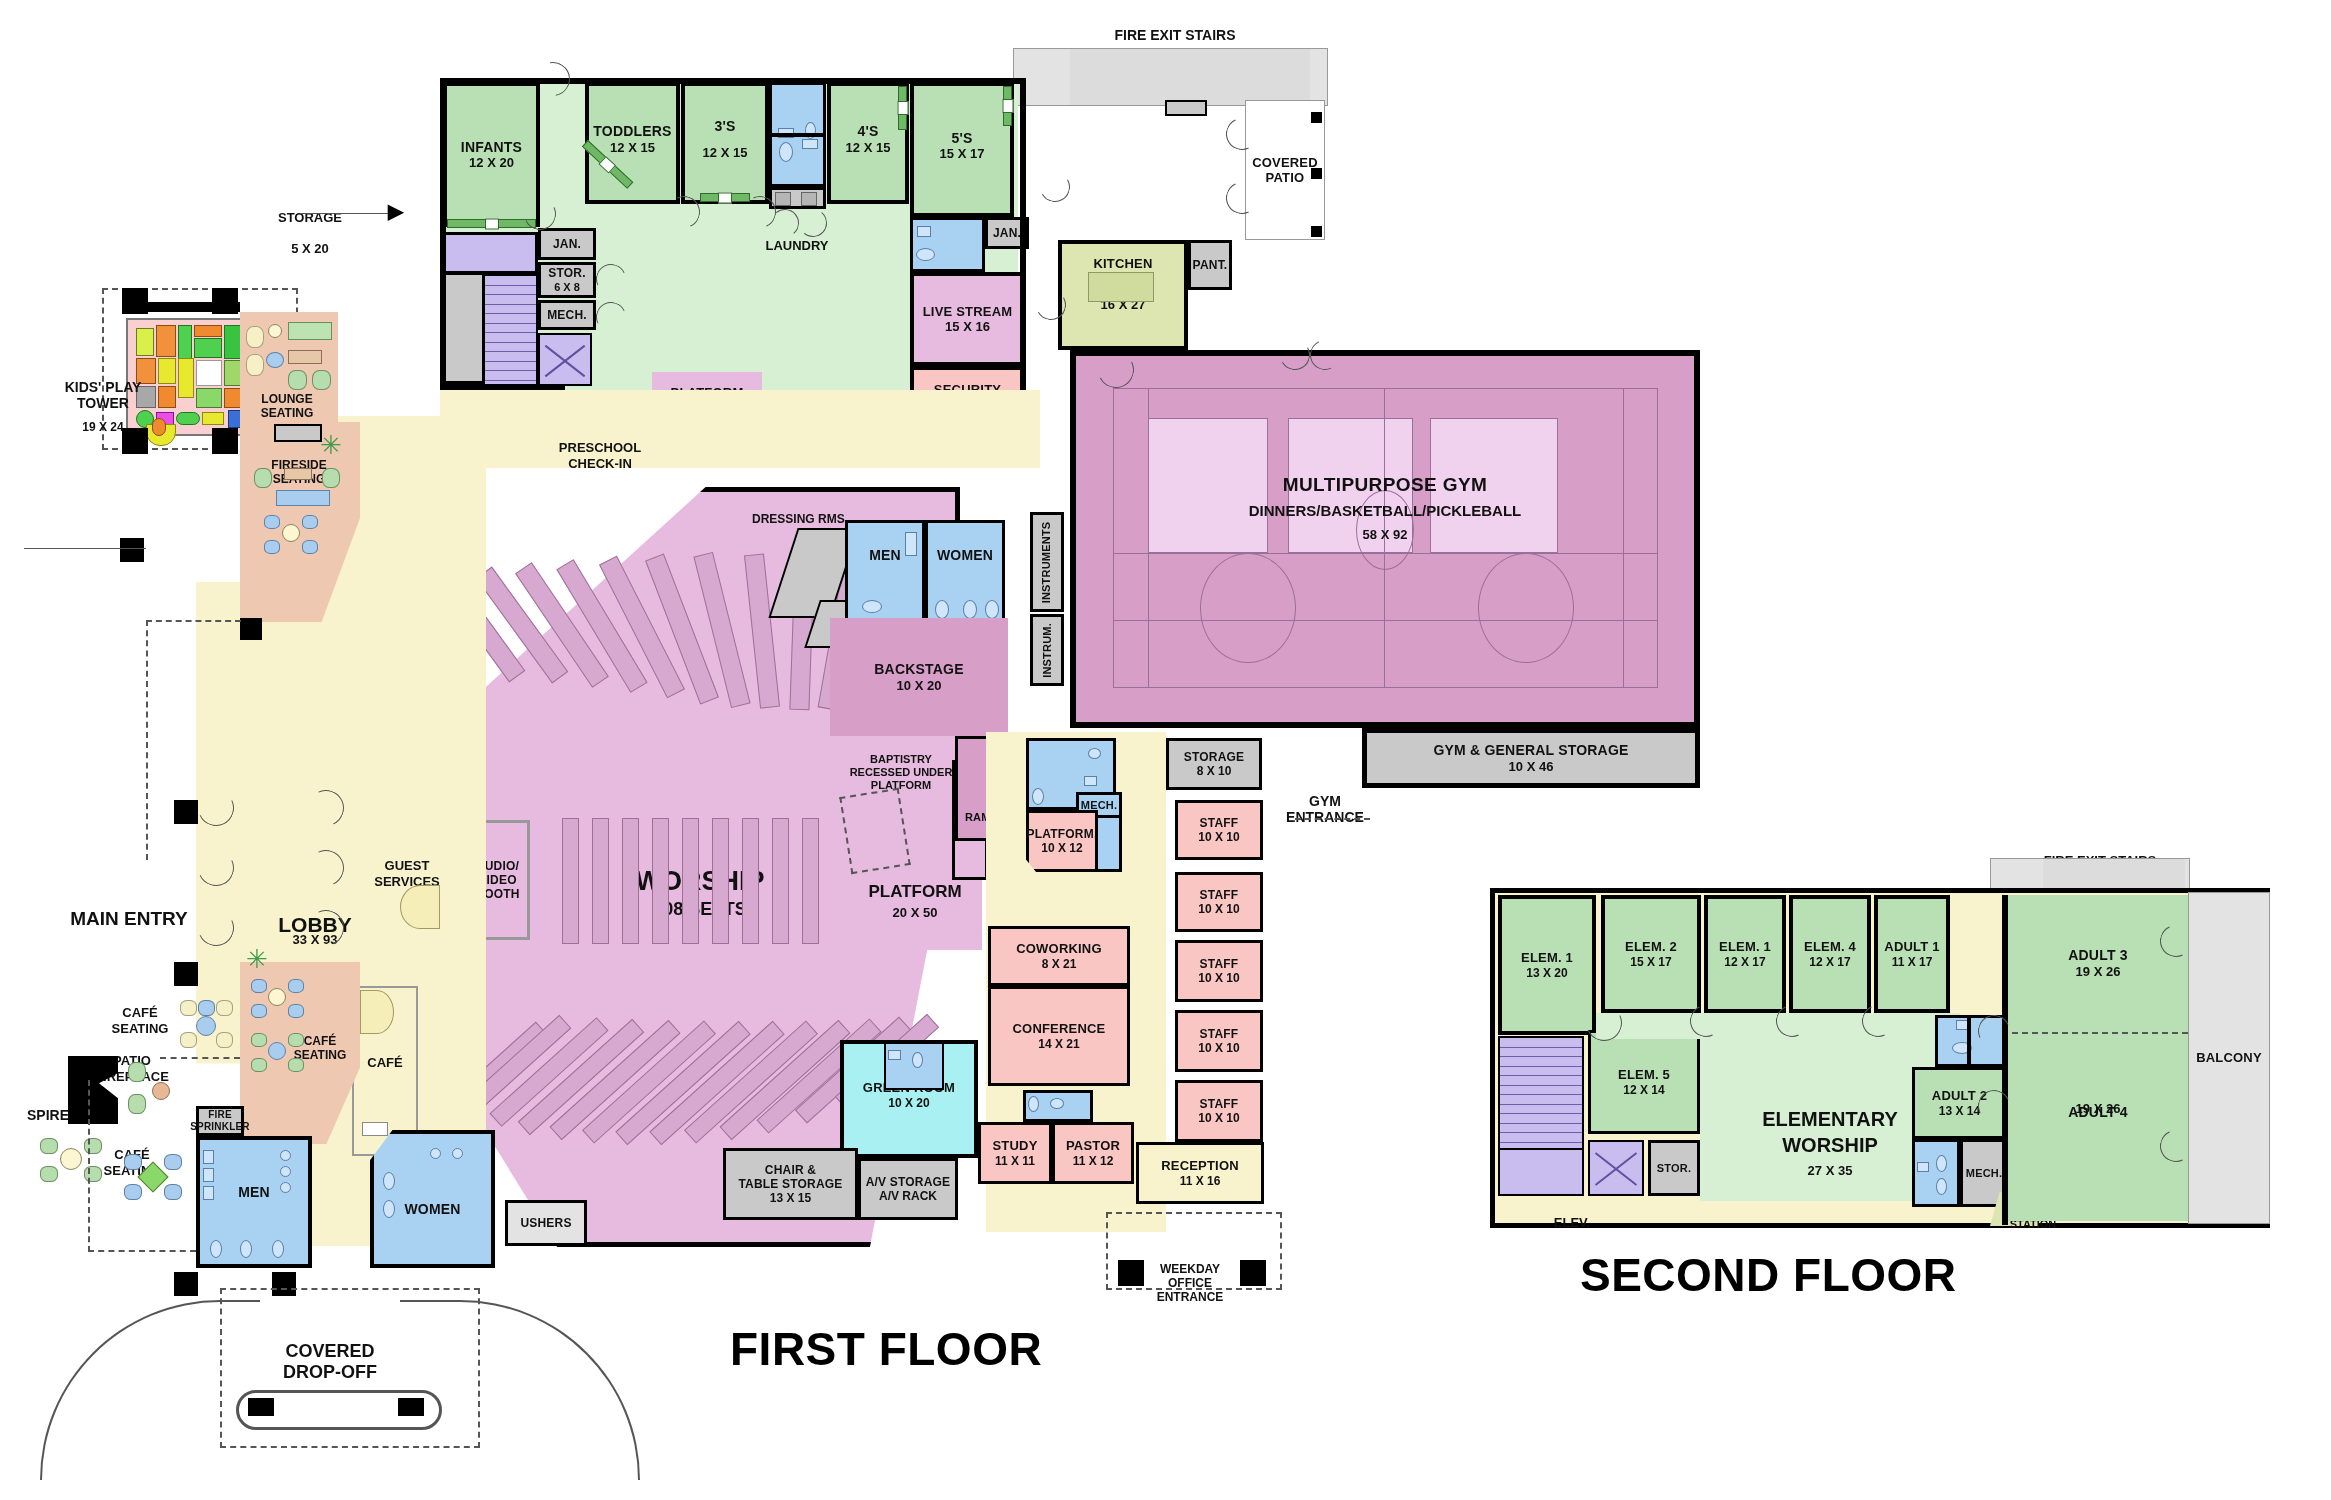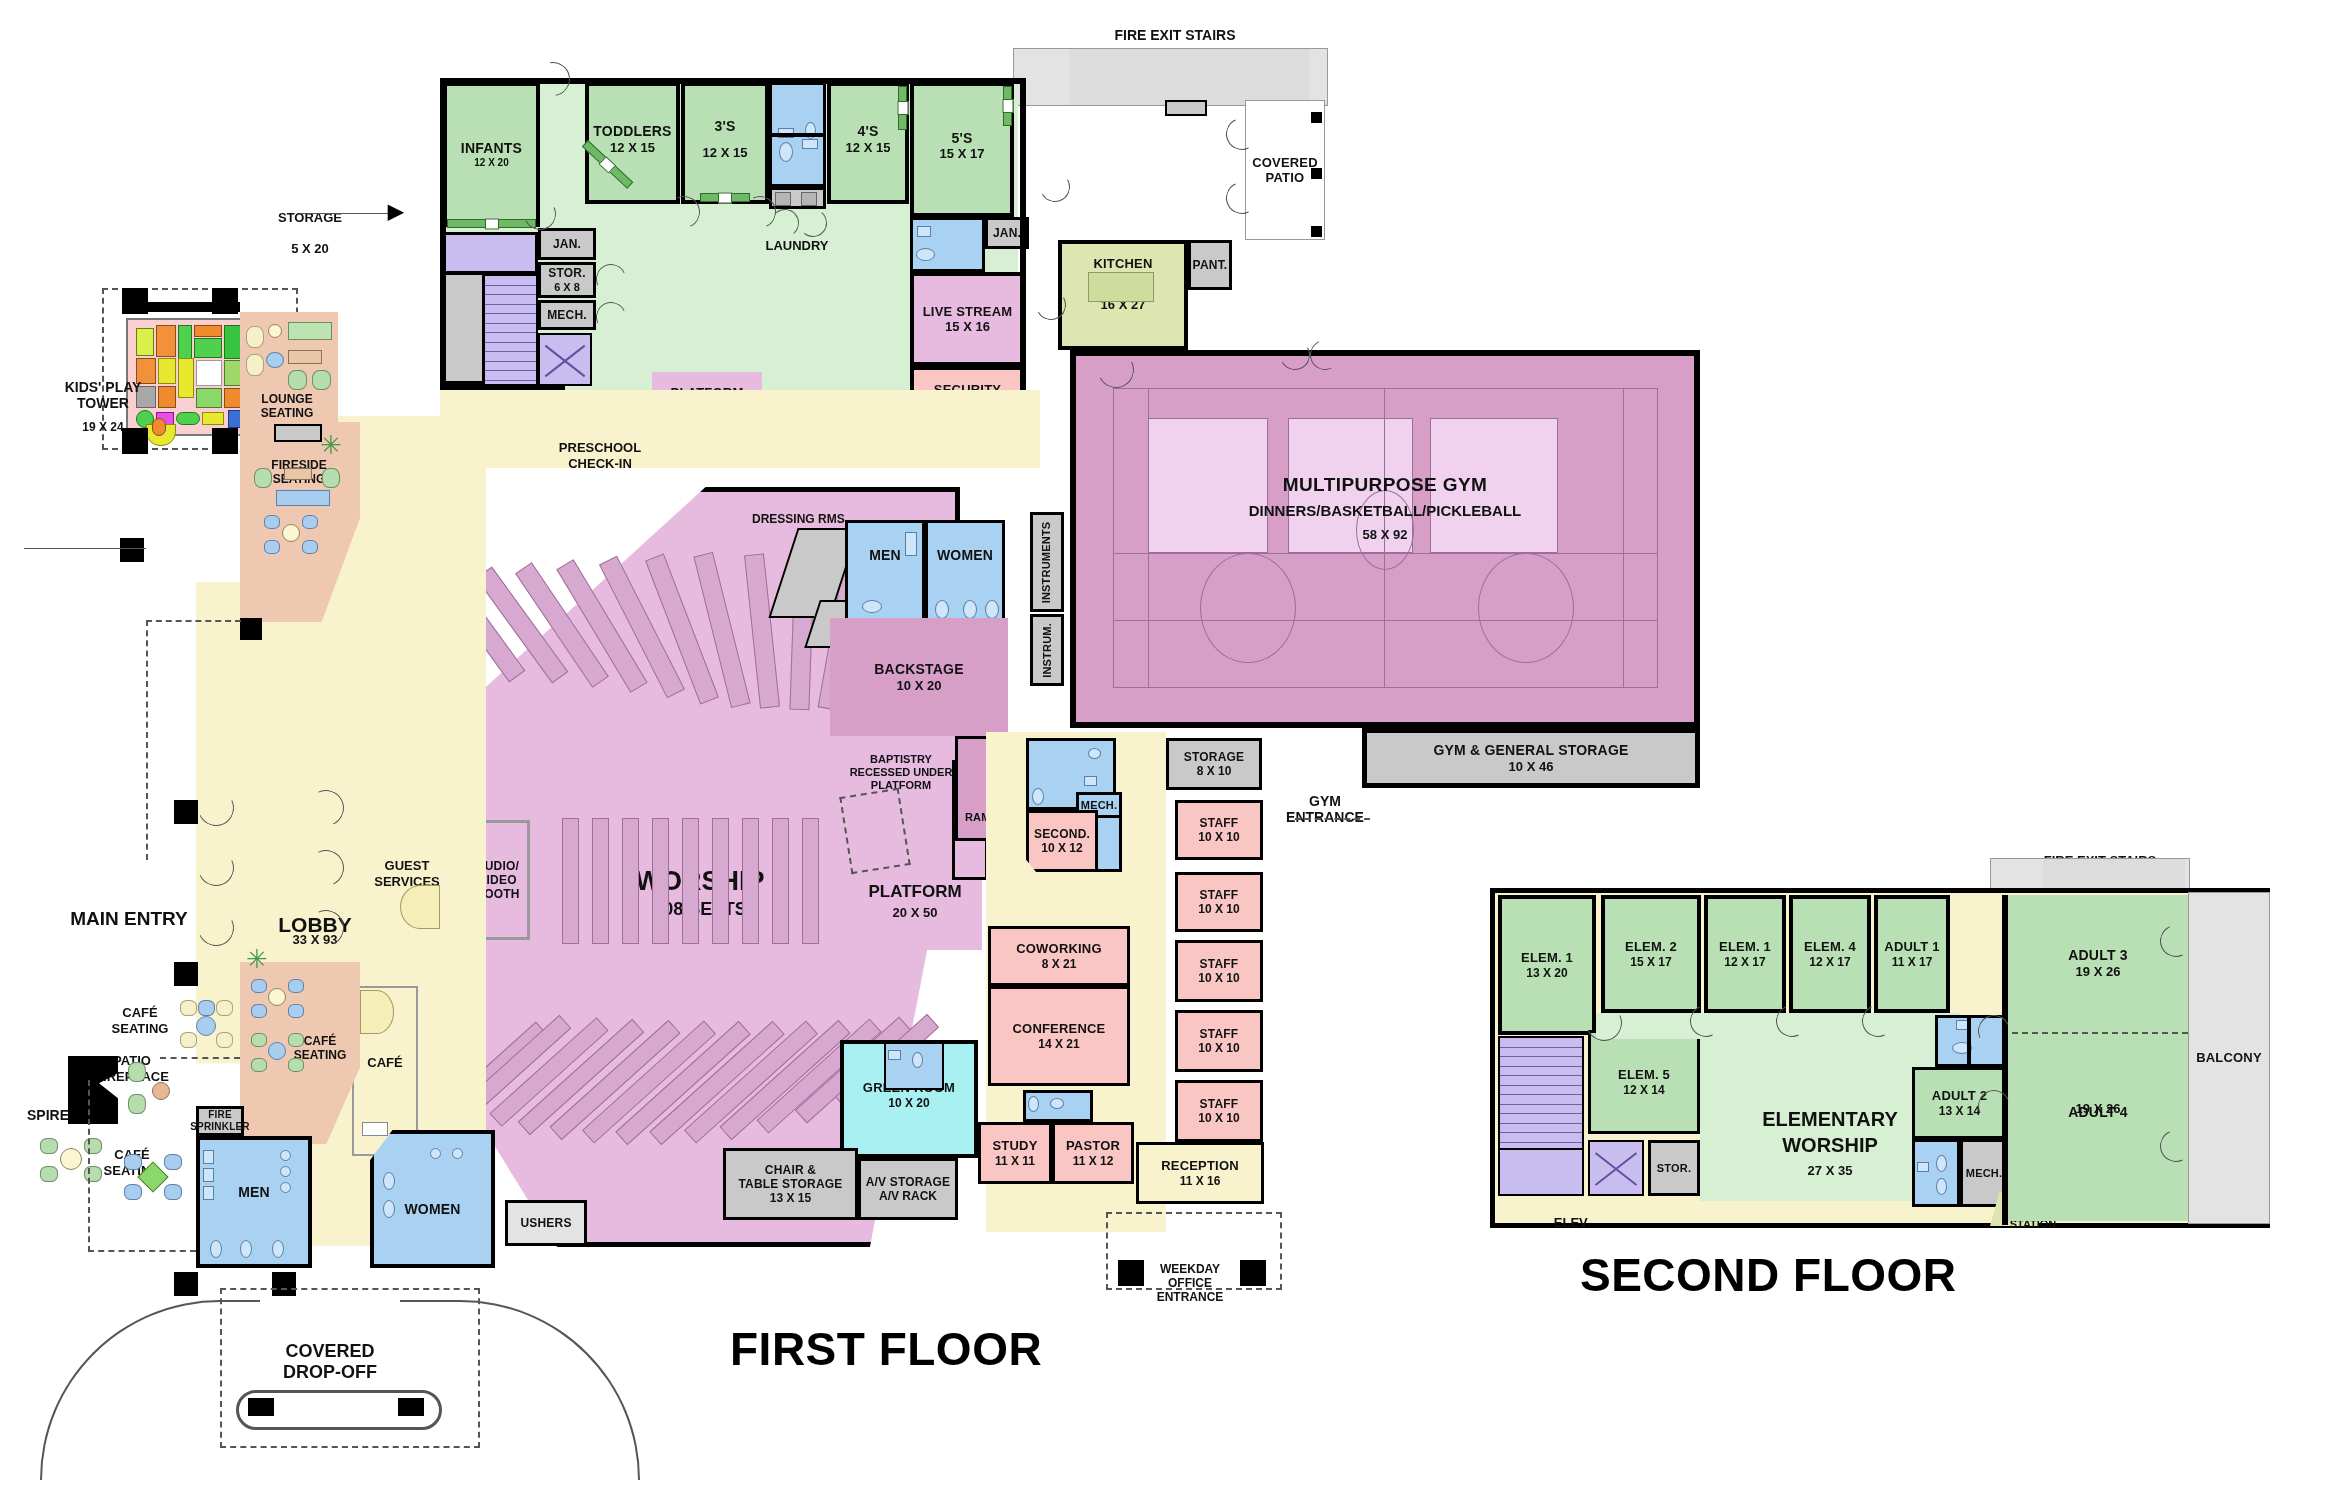--- a/index.html
+++ b/index.html
@@ -94,21 +94,21 @@
 <div id="stage">
 
 <div class="txt" style="left:1075px;top:27px;width:200px;font-size:14px;">FIRE EXIT STAIRS</div>
 <div class="rm nb f-grey-l" style="left:1013px;top:48px;width:315px;height:58px;border:1.5px solid #999;"></div>
 <div class="stairsg" style="left:1070px;top:49px;width:240px;height:56px;"></div>
 
 <div class="rm nb f-green-l" style="left:443px;top:82px;width:575px;height:330px;"></div>
 
 <div class="rm f-green" style="left:443px;top:82px;width:97px;height:145px;">
   <div class="lbl" style="font-size:14px">INFANTS</div>
-  <div class="dim" style="font-size:10px">12 X 20</div>
+  <div class="dim" style="font-size:13px">12 X 20</div>
 </div>
 <div class="greenwin" style="left:447px;top:219px;width:89px;height:9px;">
       <span></span>
     </div>
 
 <div class="rm f-green" style="left:585px;top:82px;width:95px;height:122px;">
   <div class="lbl" style="font-size:14px;margin-top:-8px">TODDLERS</div>
   <div class="dim" style="font-size:13px">12 X 15</div>
 </div>
 <div class="greenwin" style="left:588px;top:140px;width:62px;height:9px;transform:rotate(43deg);transform-origin:left top;">
@@ -606,21 +606,21 @@
 <div class="fx rnd" style="left:1088px;top:748px;width:13px;height:11px;"></div>
 <div class="fx" style="left:1084px;top:776px;width:13px;height:10px;"></div>
 <div class="rm f-blue" style="left:1076px;top:810px;width:46px;height:62px;border-width:3px;"></div>
 <div class="fx rnd" style="left:1082px;top:826px;width:12px;height:17px;"></div>
 <div class="fx" style="left:1082px;top:852px;width:13px;height:10px;"></div>
 <div class="rm f-blue" style="left:1076px;top:792px;width:46px;height:26px;border-width:3px;">
   <div class="lbl" style="font-size:11px">MECH.</div>
 </div>
 <div class="rm f-pink" style="left:1026px;top:810px;width:72px;height:62px;border-width:3px;
      clip-path:polygon(0% 0%, 100% 0%, 100% 100%, 14% 100%, 0% 80%);">
-  <div class="lbl" style="font-size:12px">SECOND.</div>
+  <div class="lbl" style="font-size:12px">PLATFORM.</div>
   <div class="dim" style="font-size:12px">10 X 12</div>
 </div>
 
 <div class="rm f-grey" style="left:1166px;top:738px;width:96px;height:52px;border-width:3px;">
   <div class="lbl" style="font-size:12px">STORAGE</div>
   <div class="dim" style="font-size:12px">8 X 10</div>
 </div>
 
 <div class="rm f-pink" style="left:1175px;top:800px;width:88px;height:60px;border-width:3px;">
   <div class="lbl" style="font-size:12px">STAFF</div>

